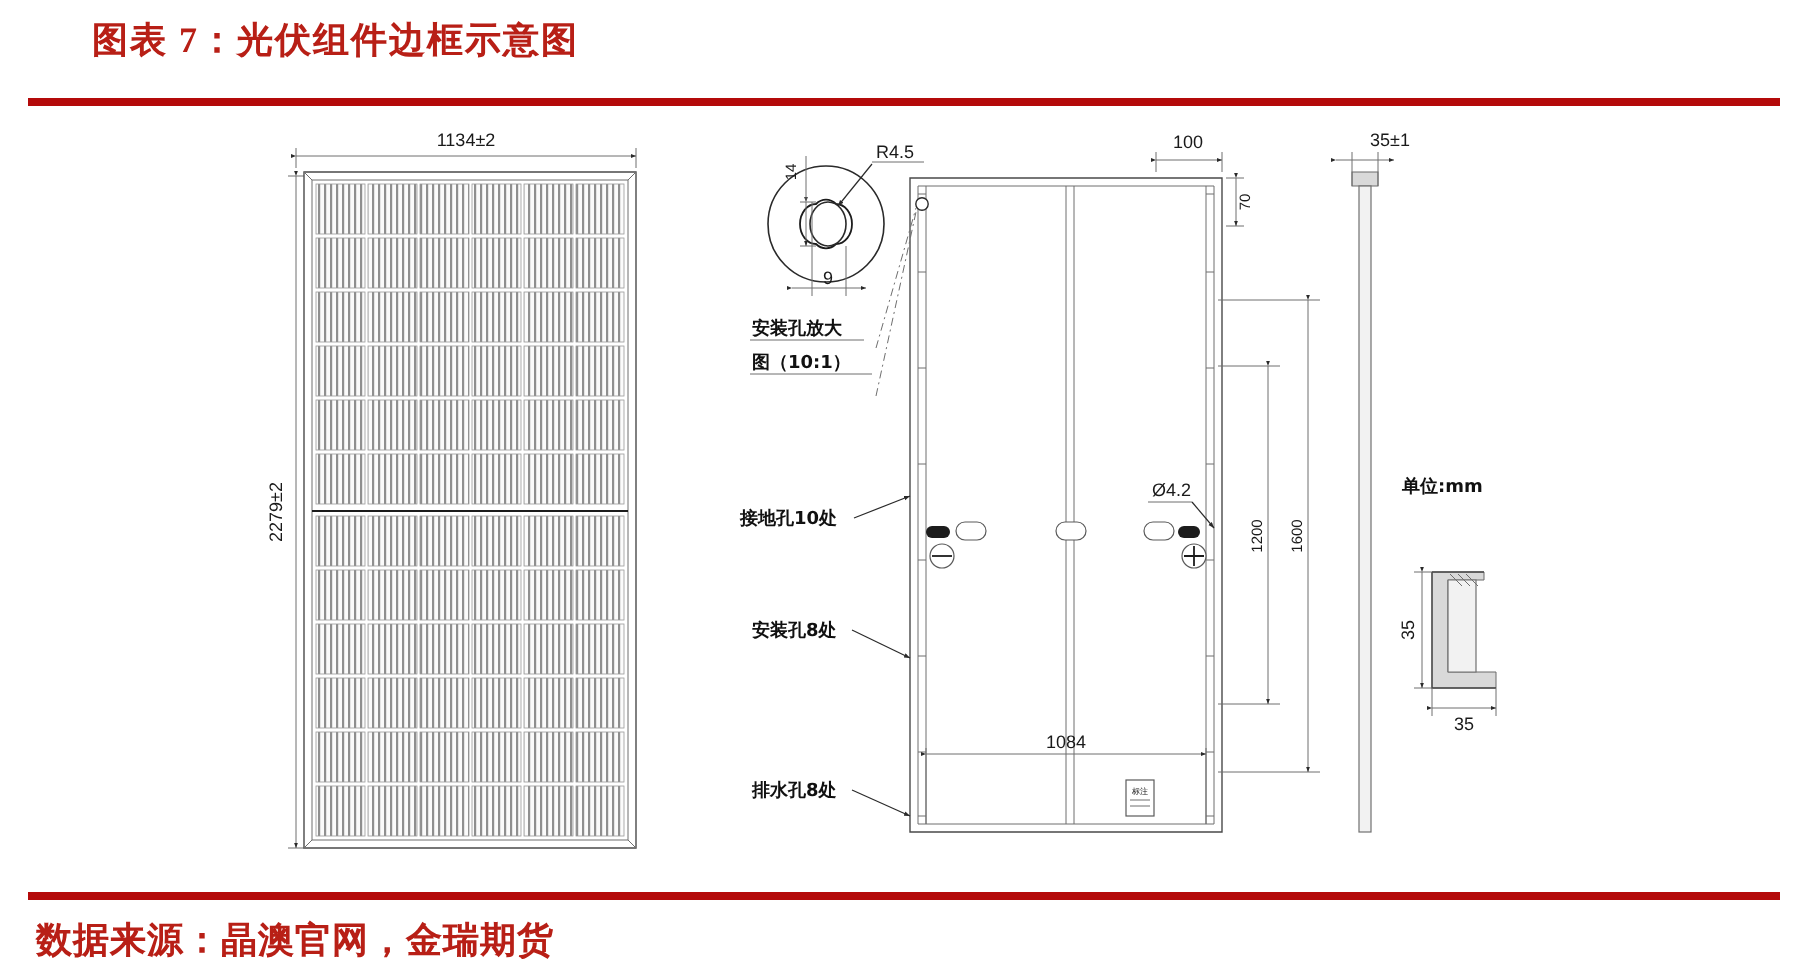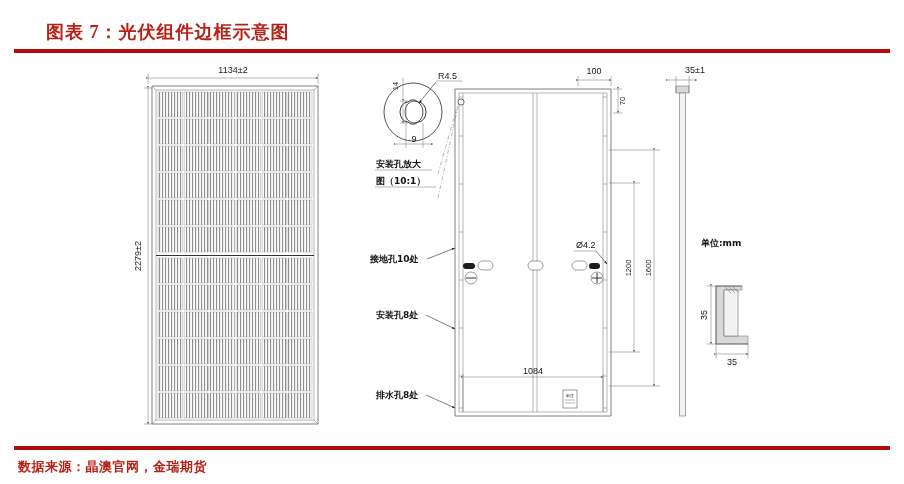--- a/index.html
+++ b/index.html
@@ -19,21 +19,20 @@
   #figure-title {
     position: absolute;
     left: 46px;
     top: 8px;
     font-family: "Liberation Serif", "DejaVu Serif", serif;
     font-weight: bold;
     font-size: 18px;
     letter-spacing: 1px;
     color: #b81f16;
     white-space: nowrap;
-    margin-top: 12px;
   }
   #title-rule {
     position: absolute;
     left: 14px;
     right: 14px;
     top: 49px;
     height: 4px;
     background: #b40a0a;
   }
 
@@ -45,21 +44,21 @@
     top: 446px;
     height: 4px;
     background: #b40a0a;
   }
   #source-note {
     position: absolute;
     left: 18px;
     top: 458px;
     font-family: "Liberation Serif", "DejaVu Serif", serif;
     font-weight: bold;
-    font-size: 13px;
+    font-size: 18px;
     letter-spacing: 0.5px;
     color: #b81f16;
     white-space: nowrap;
   }
 
   
   #drawing-canvas {
     position: absolute;
     left: 0;
     top: 56px;

